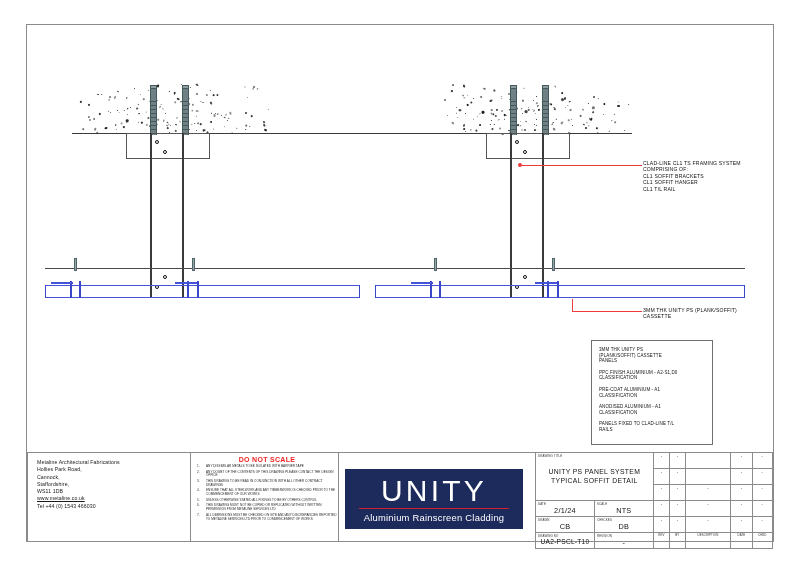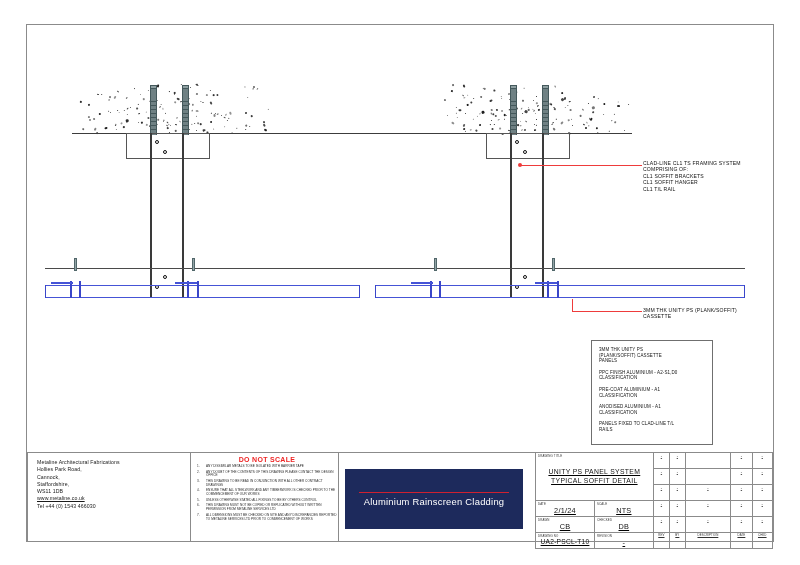--- a/index.html
+++ b/index.html
@@ -81,21 +81,21 @@
 
   
   .logo{position:absolute;left:345px;top:469px;width:178px;height:60px;background:#1d2a5c;
         display:flex;flex-direction:column;align-items:center;justify-content:center;}
   .logo .word{color:#fff;font-size:30px;letter-spacing:3.2px;line-height:32px;font-family:"Liberation Sans",sans-serif;}
   .logo .rule{width:150px;height:1.4px;background:#cf2030;margin:1px 0 3px 0;}
   .logo .tag{color:#fff;font-size:9.4px;letter-spacing:.25px;}
 
   
   .tbl{position:absolute;left:535px;top:452px;width:238px;height:90px;border-collapse:collapse;}
-  .tbl td{border:1px solid #8b8b8b;padding:0;vertical-align:top;position:relative;text-decoration:underline;}
+  .tbl td{border:1px solid #8b8b8b;padding:0;vertical-align:top;position:relative;}
   .cap{position:absolute;left:2px;top:1px;font-size:2.9px;letter-spacing:.15px;color:#333;text-transform:uppercase;}
   .val{display:block;text-align:center;font-size:7.3px;color:#111;letter-spacing:.25px;}
   .val.sm{font-size:6.6px;}
   .val.title{font-size:6.8px;line-height:9px;letter-spacing:.35px;}
   .rev-h{font-size:2.9px;text-align:center;color:#333;letter-spacing:.1px;}
   .rev-c{font-size:4px;text-align:center;color:#555;}
 </style>
 </head>
 <body>
 
@@ -581,20 +581,21 @@
           </li>
           <li>
             <span class="n">7.</span>
             <span class="t">ALL DIMENSIONS MUST BE CHECKED ON SITE AND ANY DISCREPANCIES REPORTED TO METALINE SERVICES LTD PRIOR TO COMMENCEMENT OF WORKS</span>
           </li>
         </ol>
     </div>
   </div>
 
   <div class="logo">
+    <div class="word">UNITY</div>
     <div class="rule"></div>
     <div class="tag">Aluminium Rainscreen Cladding</div>
   </div>
 
   <table class="tbl">
     <tbody>
         <tr>
       <td colspan="2" rowspan="3" style="width:120px;height:45px;">
         <span class="cap">DRAWING TITLE</span>
         <span class="val title" style="margin-top:14px;">UNITY PS PANEL SYSTEM</span>

